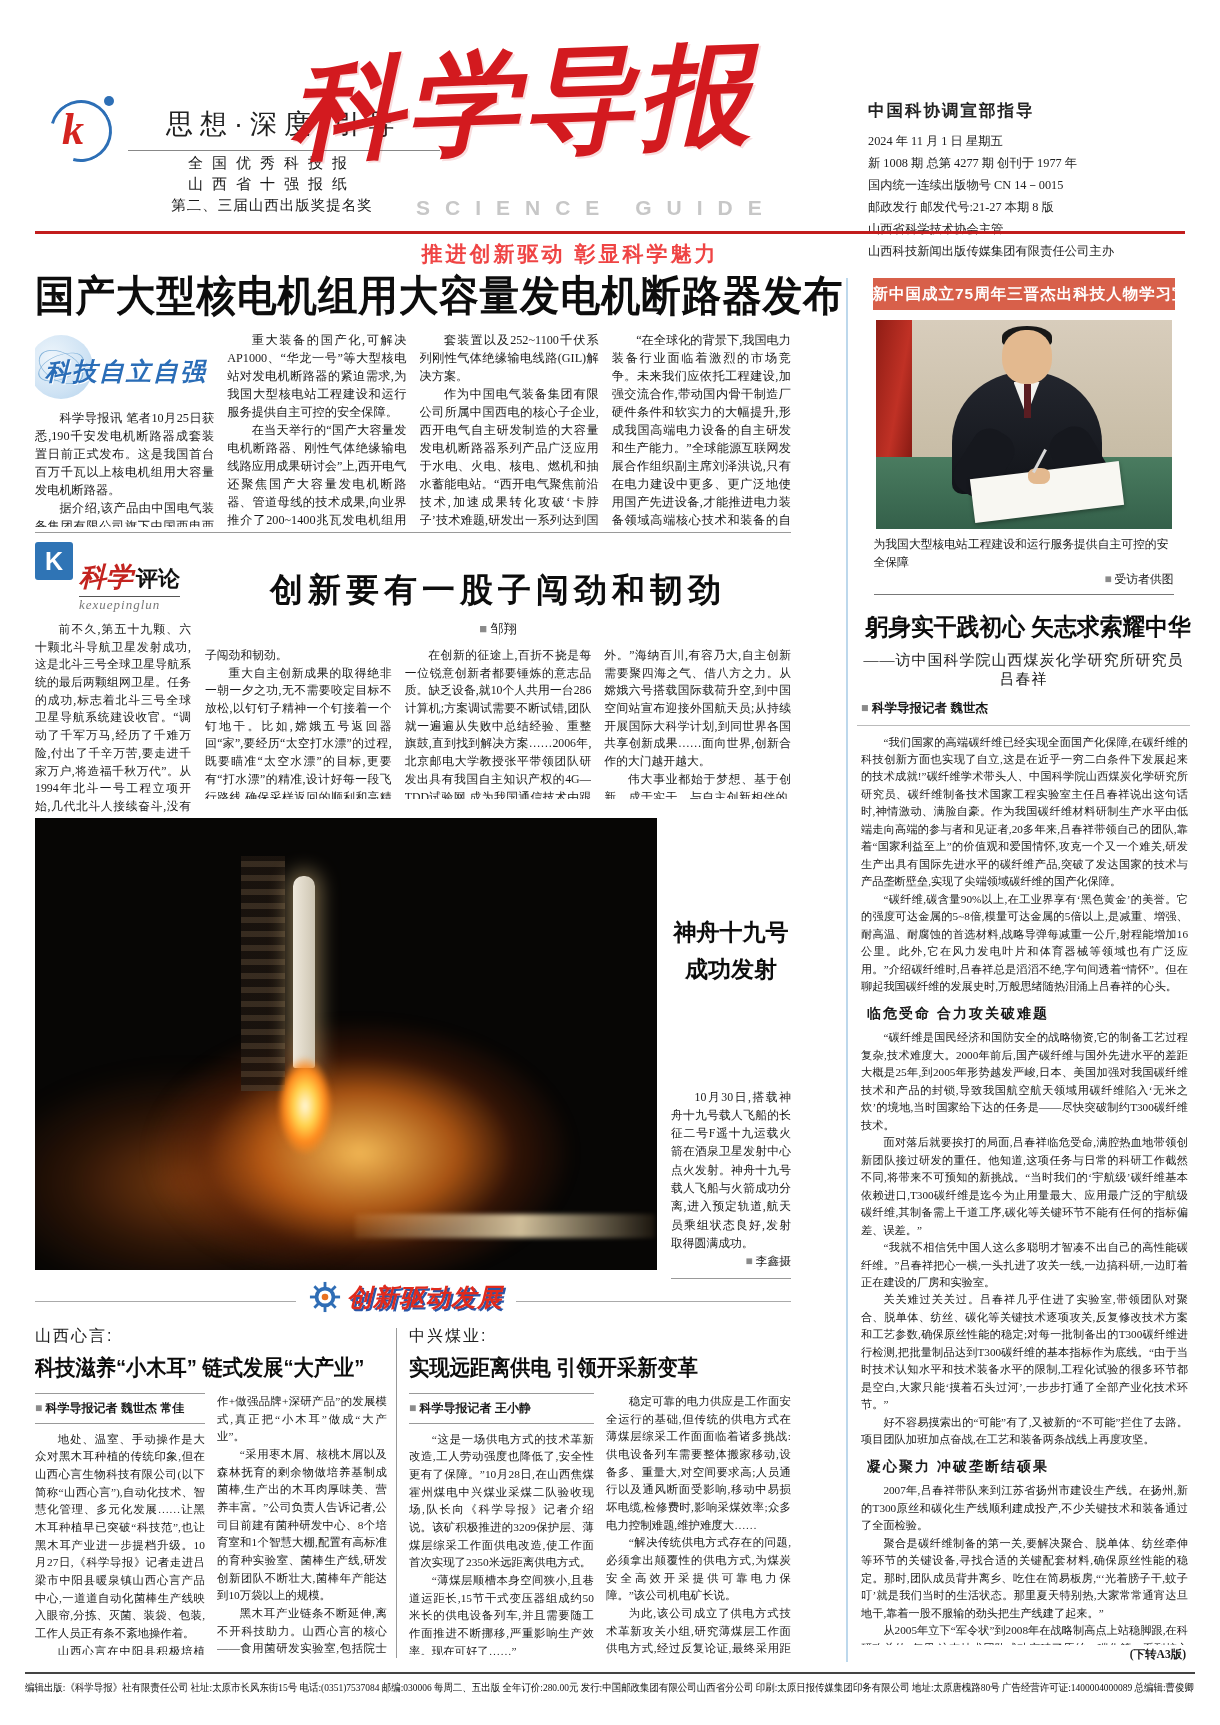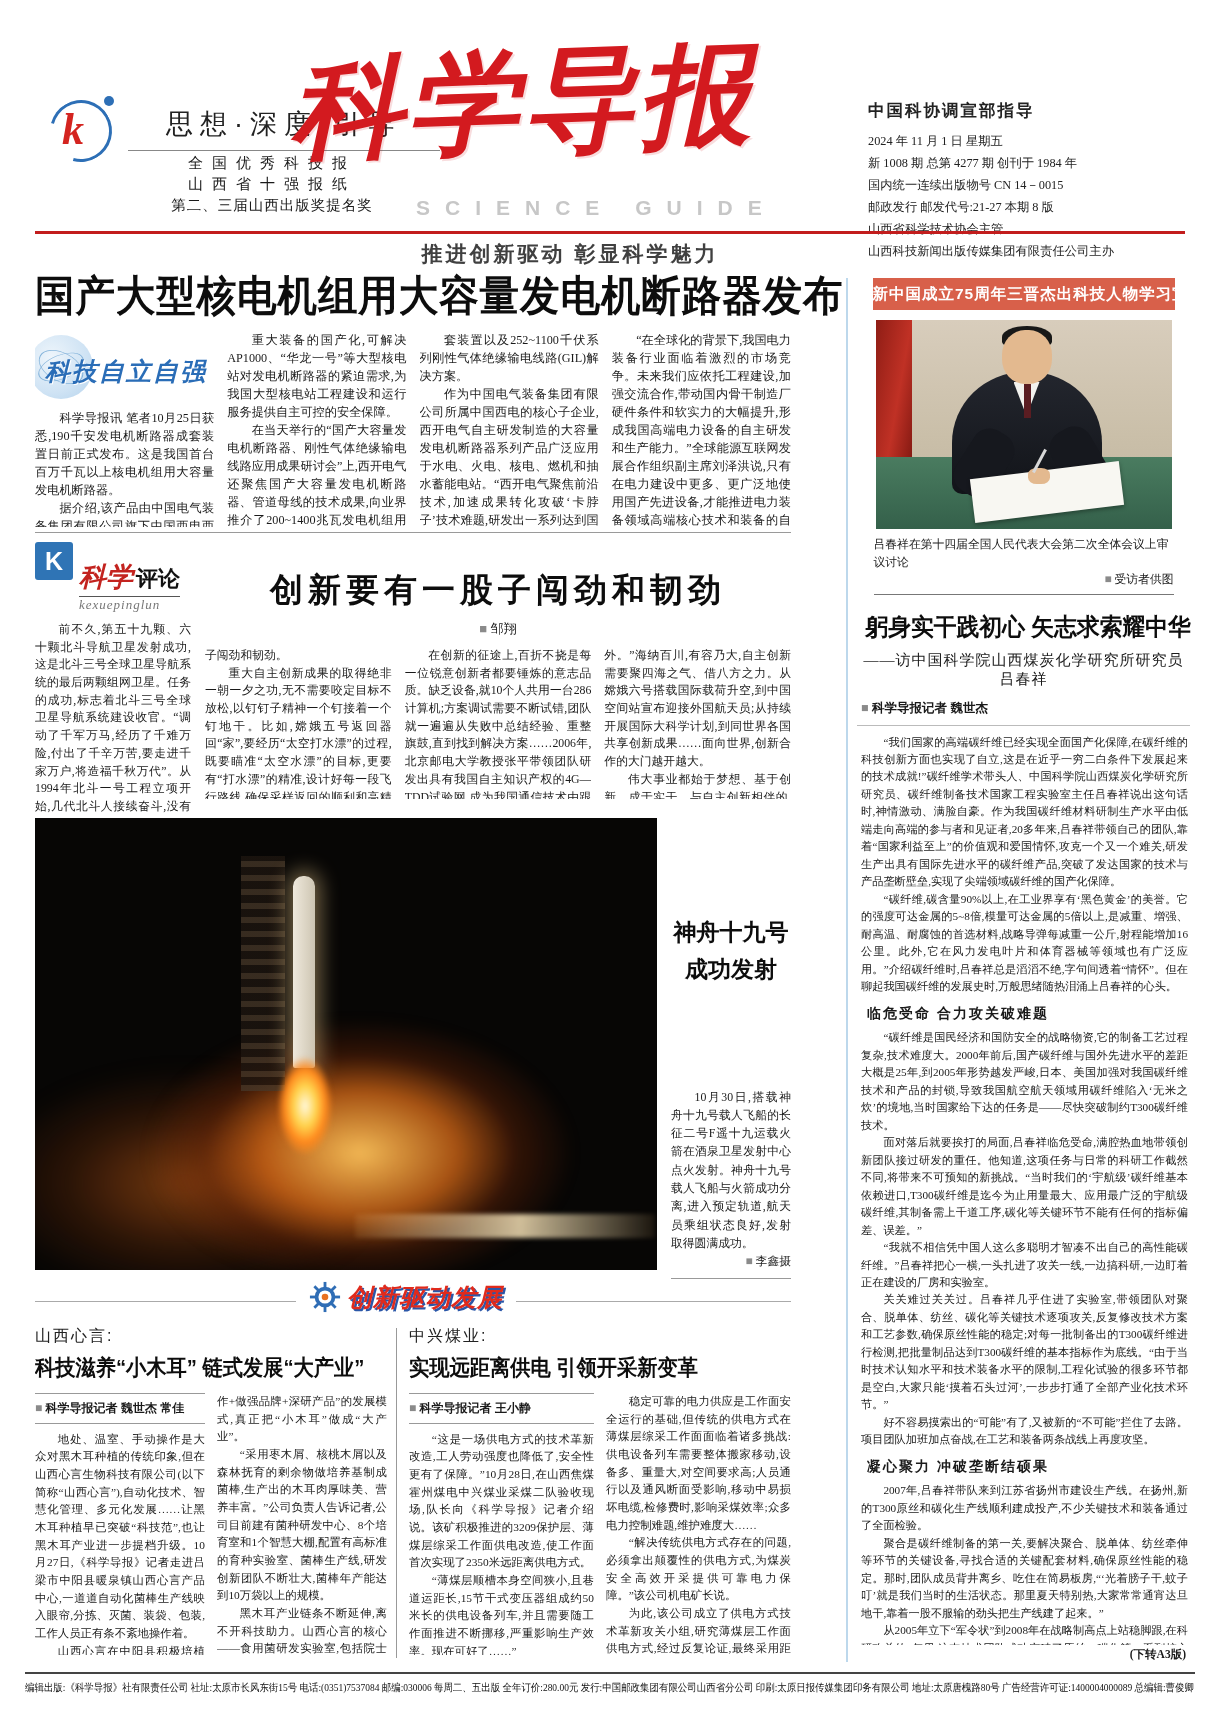--- a/index.html
+++ b/index.html
@@ -14,21 +14,21 @@
   .mast-slogan { position:absolute; left:128px; top:106px; width:312px; font-family:"Liberation Sans",sans-serif; font-size:27px; letter-spacing:7px; color:#222; text-align:center; padding-bottom:8px; border-bottom:1px solid #888; }
   .honors { position:absolute; left:116px; top:153px; width:312px; text-align:center; }
   .honors .h1 { font-size:15px; letter-spacing:9px; line-height:1.4; }
   .honors .h2 { font-size:15px; letter-spacing:9px; line-height:1.4; }
   .honors .h3 { font-size:14.5px; letter-spacing:1px; line-height:1.5; }
   .paper-title { position:absolute; left:290px; top:30px; width:540px; font-family:"DejaVu Serif",serif; font-weight:bold; font-style:italic; font-size:112px; line-height:1.25; color:#d31a1f; letter-spacing:4px; transform:rotate(-2deg); white-space:nowrap; text-shadow:2px 2px 0 rgba(211,26,31,.15); }
   .paper-title-en { position:absolute; left:416px; top:196px; font-family:"Liberation Sans",sans-serif; font-weight:bold; font-size:21px; letter-spacing:15px; color:#c7c7c7; white-space:nowrap; }
   .issue-info { position:absolute; left:868px; top:96px; width:322px; font-size:12.3px; line-height:1.78; color:#222; }
   .issue-info .guide { font-size:16.5px; font-weight:bold; letter-spacing:2px; margin-bottom:6px; font-family:"Liberation Sans",sans-serif; }
   .red-rule { position:absolute; left:35px; top:231px; width:1150px; height:3px; background:#c21d1d; }
-  .mast-banner-slogan { position:absolute; left:260px; top:240px; width:620px; text-align:center; font-family:"Liberation Sans",sans-serif; font-weight:bold; font-size:21px; letter-spacing:3px; color:#404040; }
+  .mast-banner-slogan { position:absolute; left:260px; top:240px; width:620px; text-align:center; font-family:"Liberation Sans",sans-serif; font-weight:bold; font-size:21px; letter-spacing:3px; color:#ef4444; }
 
   
   .lead-headline { position:absolute; left:35px; top:268px; width:800px; font-family:"Liberation Sans",sans-serif; font-weight:bold; font-size:42px; color:#0d0d0d; white-space:nowrap; transform:scaleX(.94); transform-origin:left; letter-spacing:1px; }
   .lead-cols { position:absolute; left:35px; top:331px; width:756px; height:196px; display:flex; gap:13px; overflow:hidden; }
   .lead-col { flex:1 1 0; font-size:12.2px; line-height:1.48; text-align:justify; overflow:hidden; }
   .lead-col p { text-indent:2em; }
   .badge { position:relative; height:76px; margin-bottom:2px; }
   .badge .globe { position:absolute; left:-6px; top:4px; width:64px; height:64px; border-radius:50%; background:radial-gradient(circle at 35% 35%, #eef5fb, #cfe3f4 60%, #b3d2ec); }
   .badge .globe::before { content:""; position:absolute; inset:8px; border:1px solid #84b3da; border-radius:50%; transform:rotate(-22deg) scaleY(.5); }
   .badge .globe::after { content:""; position:absolute; inset:8px; border:1px solid #84b3da; border-radius:50%; transform:rotate(28deg) scaleY(.6); }
@@ -138,21 +138,21 @@
   <div class="honors">
     <div class="h1">全国优秀科技报</div>
     <div class="h2">山西省十强报纸</div>
     <div class="h3">第二、三届山西出版奖提名奖</div>
   </div>
   <div class="paper-title">科学导报</div>
   <div class="paper-title-en">SCIENCE GUIDE</div>
   <div class="issue-info">
     <div class="guide">中国科协调宣部指导</div>
     <div>2024 年 11 月 1 日  星期五</div>
-    <div>新 1008 期  总第 4277 期  创刊于 1984 年</div>
+    <div>新 1008 期  总第 4277 期  创刊于 1977 年</div>
     <div>国内统一连续出版物号 CN 14－0015</div>
     <div>邮政发行  邮发代号:21-27 本期 8 版</div>
     <div>山西省科学技术协会主管</div>
     <div>山西科技新闻出版传媒集团有限责任公司主办</div>
   </div>
   <div class="red-rule"></div>
   <div class="mast-banner-slogan">推进创新驱动  彰显科学魅力</div>
 
   <div class="lead-headline">国产大型核电机组用大容量发电机断路器发布</div>
   <div class="lead-cols">
@@ -300,21 +300,21 @@
       <div class="pp-shirt"></div>
       <div class="pp-tie"></div>
       <div class="pp-hair"></div>
       <div class="pp-head"></div>
       <div class="pp-arm"></div>
       <div class="pp-arm2"></div>
       <div class="pp-paper"></div>
       <div class="pp-hand"></div>
       <div class="pp-pen"></div>
     </div>
-    <div class="f-caption">吕春祥在第十四届全国人民代表大会第二次全体会议上审议讨论</div>
+    <div class="f-caption">为我国大型核电站工程建设和运行服务提供自主可控的安全保障</div>
     <div class="f-credit"><span class="sq">■</span> <span>受访者供图</span></div>
     <div class="f-title">躬身实干践初心  矢志求索耀中华</div>
     <div class="f-subtitle">——访中国科学院山西煤炭化学研究所研究员吕春祥</div>
     <div class="f-byline"><span class="sq">■</span> <span>科学导报记者  魏世杰</span></div>
     <div class="f-body">
       <p>“我们国家的高端碳纤维已经实现全面国产化保障,在碳纤维的科技创新方面也实现了自立,这是在近乎一穷二白条件下发展起来的技术成就!”碳纤维学术带头人、中国科学院山西煤炭化学研究所研究员、碳纤维制备技术国家工程实验室主任吕春祥说出这句话时,神情激动、满脸自豪。作为我国碳纤维材料研制生产水平由低端走向高端的参与者和见证者,20多年来,吕春祥带领自己的团队,靠着“国家利益至上”的价值观和爱国情怀,攻克一个又一个难关,研发生产出具有国际先进水平的碳纤维产品,突破了发达国家的技术与产品垄断壁垒,实现了尖端领域碳纤维的国产化保障。</p>
       <p>“碳纤维,碳含量90%以上,在工业界享有‘黑色黄金’的美誉。它的强度可达金属的5~8倍,模量可达金属的5倍以上,是减重、增强、耐高温、耐腐蚀的首选材料,战略导弹每减重一公斤,射程能增加16公里。此外,它在风力发电叶片和体育器械等领域也有广泛应用。”介绍碳纤维时,吕春祥总是滔滔不绝,字句间透着“情怀”。但在聊起我国碳纤维的发展史时,万般思绪随热泪涌上吕春祥的心头。</p>
       <div class="f-subhead">临危受命  合力攻关破难题</div>
       <p>“碳纤维是国民经济和国防安全的战略物资,它的制备工艺过程复杂,技术难度大。2000年前后,国产碳纤维与国外先进水平的差距大概是25年,到2005年形势越发严峻,日本、美国加强对我国碳纤维技术和产品的封锁,导致我国航空航天领域用碳纤维陷入‘无米之炊’的境地,当时国家给下达的任务是——尽快突破制约T300碳纤维技术。</p>
       <p>面对落后就要挨打的局面,吕春祥临危受命,满腔热血地带领创新团队接过研发的重任。他知道,这项任务与日常的科研工作截然不同,将带来不可预知的新挑战。“当时我们的‘宇航级’碳纤维基本依赖进口,T300碳纤维是迄今为止用量最大、应用最广泛的宇航级碳纤维,其制备需上千道工序,碳化等关键环节不能有任何的指标偏差、误差。”</p>

